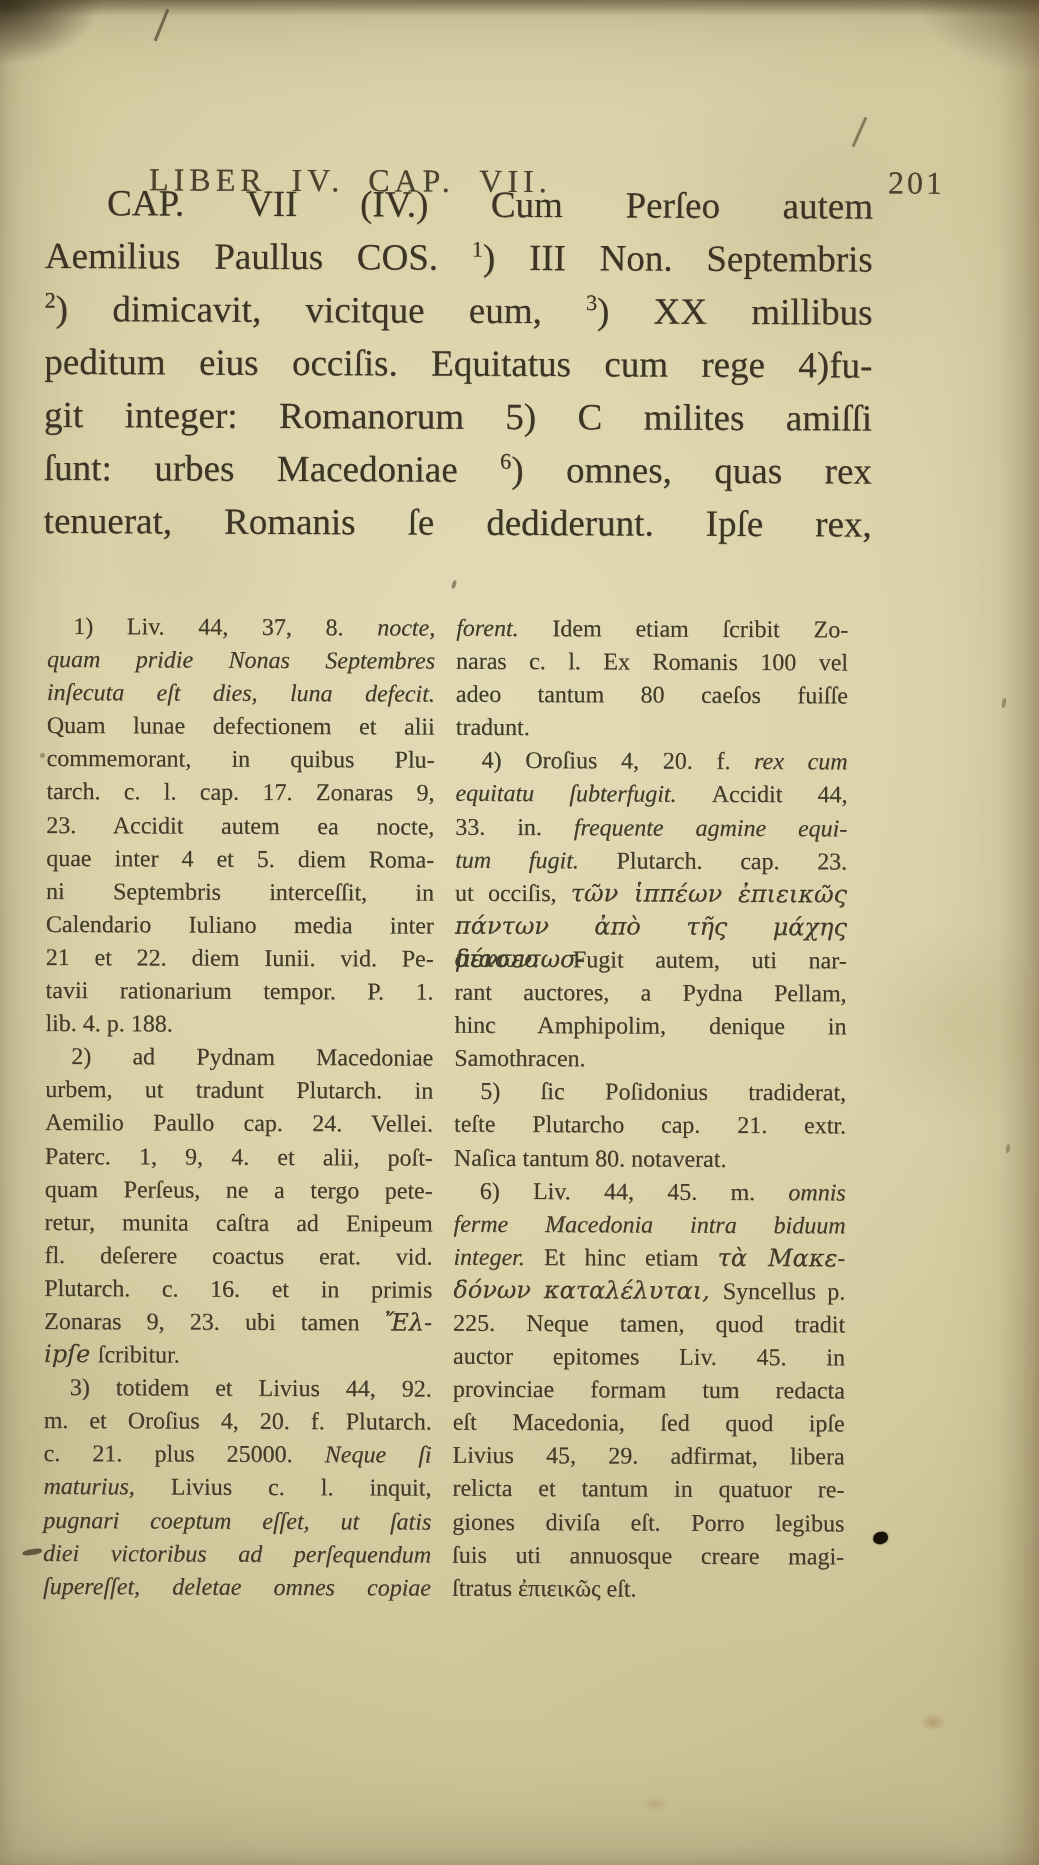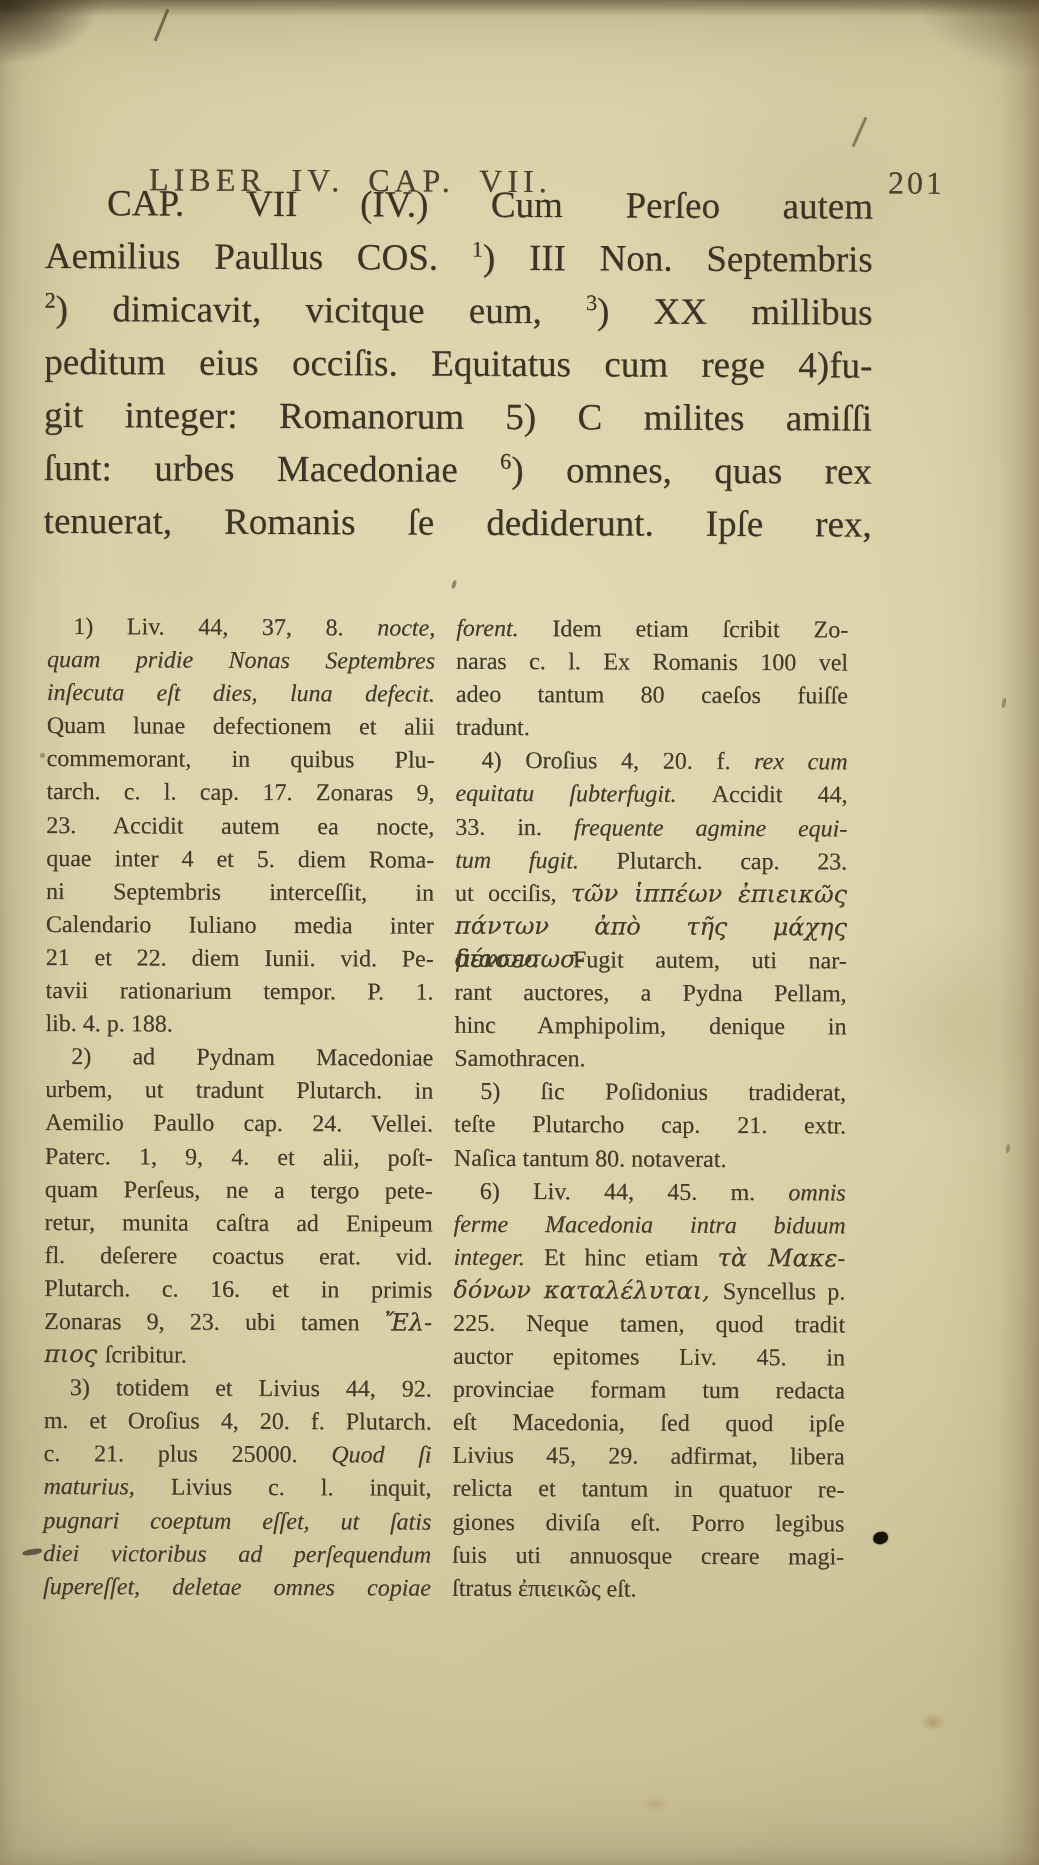--- a/index.html
+++ b/index.html
@@ -111,24 +111,24 @@
       <div class="tline end"><span class="seg-n">lib. 4. p. 188.</span></div>
       <div class="tline ind"><span class="seg-n">2) ad Pydnam Macedoniae</span></div>
       <div class="tline"><span class="seg-n">urbem, ut tradunt Plutarch. in</span></div>
       <div class="tline"><span class="seg-n">Aemilio Paullo cap. 24. Vellei.</span></div>
       <div class="tline"><span class="seg-n">Paterc. 1, 9, 4. et alii, poſt-</span></div>
       <div class="tline"><span class="seg-n">quam Perſeus, ne a tergo pete-</span></div>
       <div class="tline"><span class="seg-n">retur, munita caſtra ad Enipeum</span></div>
       <div class="tline"><span class="seg-n">fl. deſerere coactus erat. vid.</span></div>
       <div class="tline"><span class="seg-n">Plutarch. c. 16. et in primis</span></div>
       <div class="tline"><span class="seg-n">Zonaras 9, 23. ubi tamen </span><span class="seg-g">Ἔλ-</span></div>
-      <div class="tline end"><span class="seg-g">πιος </span><span class="seg-n">ſcribitur.</span></div>
+      <div class="tline end"><span class="seg-g">ipſe </span><span class="seg-n">ſcribitur.</span></div>
       <div class="tline ind"><span class="seg-n">3) totidem et Livius 44, 92.</span></div>
       <div class="tline"><span class="seg-n">m. et Oroſius 4, 20. f. Plutarch.</span></div>
-      <div class="tline"><span class="seg-n">c. 21. plus 25000. </span><span class="seg-i">Quod ſi</span></div>
+      <div class="tline"><span class="seg-n">c. 21. plus 25000. </span><span class="seg-i">Neque ſi</span></div>
       <div class="tline"><span class="seg-i">maturius, </span><span class="seg-n">Livius c. l. inquit,</span></div>
       <div class="tline"><span class="seg-i">pugnari coeptum eſſet, ut ſatis</span></div>
       <div class="tline"><span class="seg-i">diei victoribus ad perſequendum</span></div>
       <div class="tline"><span class="seg-i">ſupereſſet, deletae omnes copiae</span></div>
     </div>
   <div class="fn fn-right" id="fn-right">
       <div class="tline"><span class="seg-i">forent. </span><span class="seg-n">Idem etiam ſcribit Zo-</span></div>
       <div class="tline"><span class="seg-n">naras c. l. Ex Romanis 100 vel</span></div>
       <div class="tline"><span class="seg-n">adeo tantum 80 caeſos fuiſſe</span></div>
       <div class="tline end"><span class="seg-n">tradunt.</span></div>

